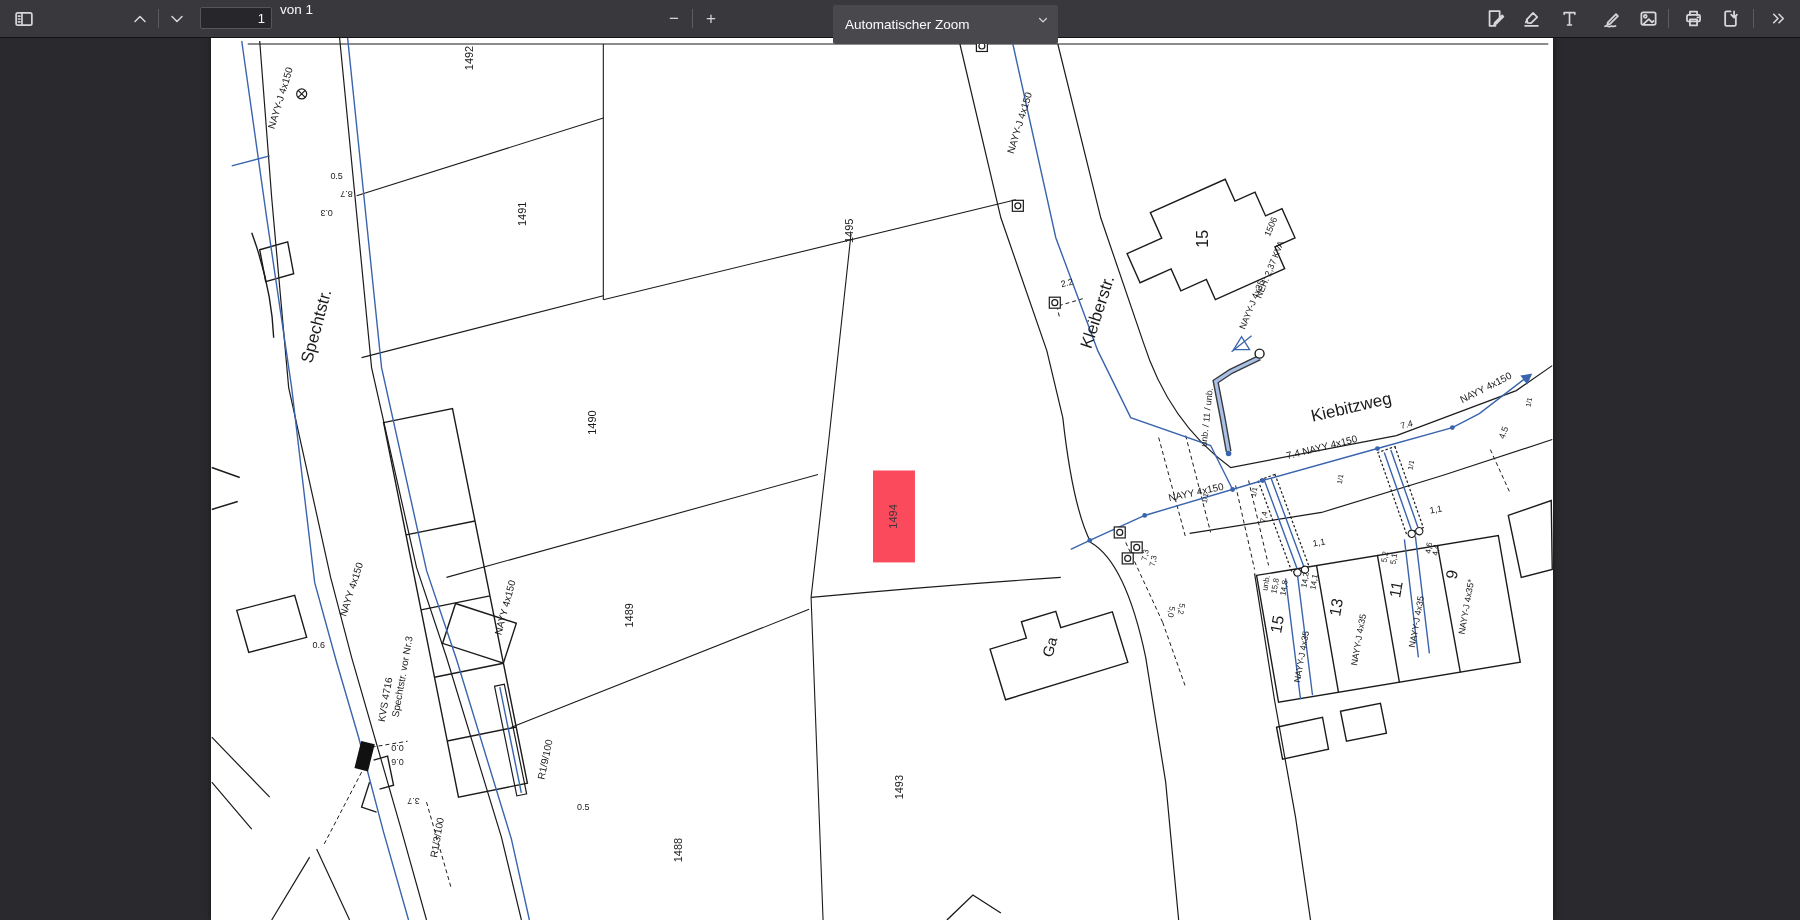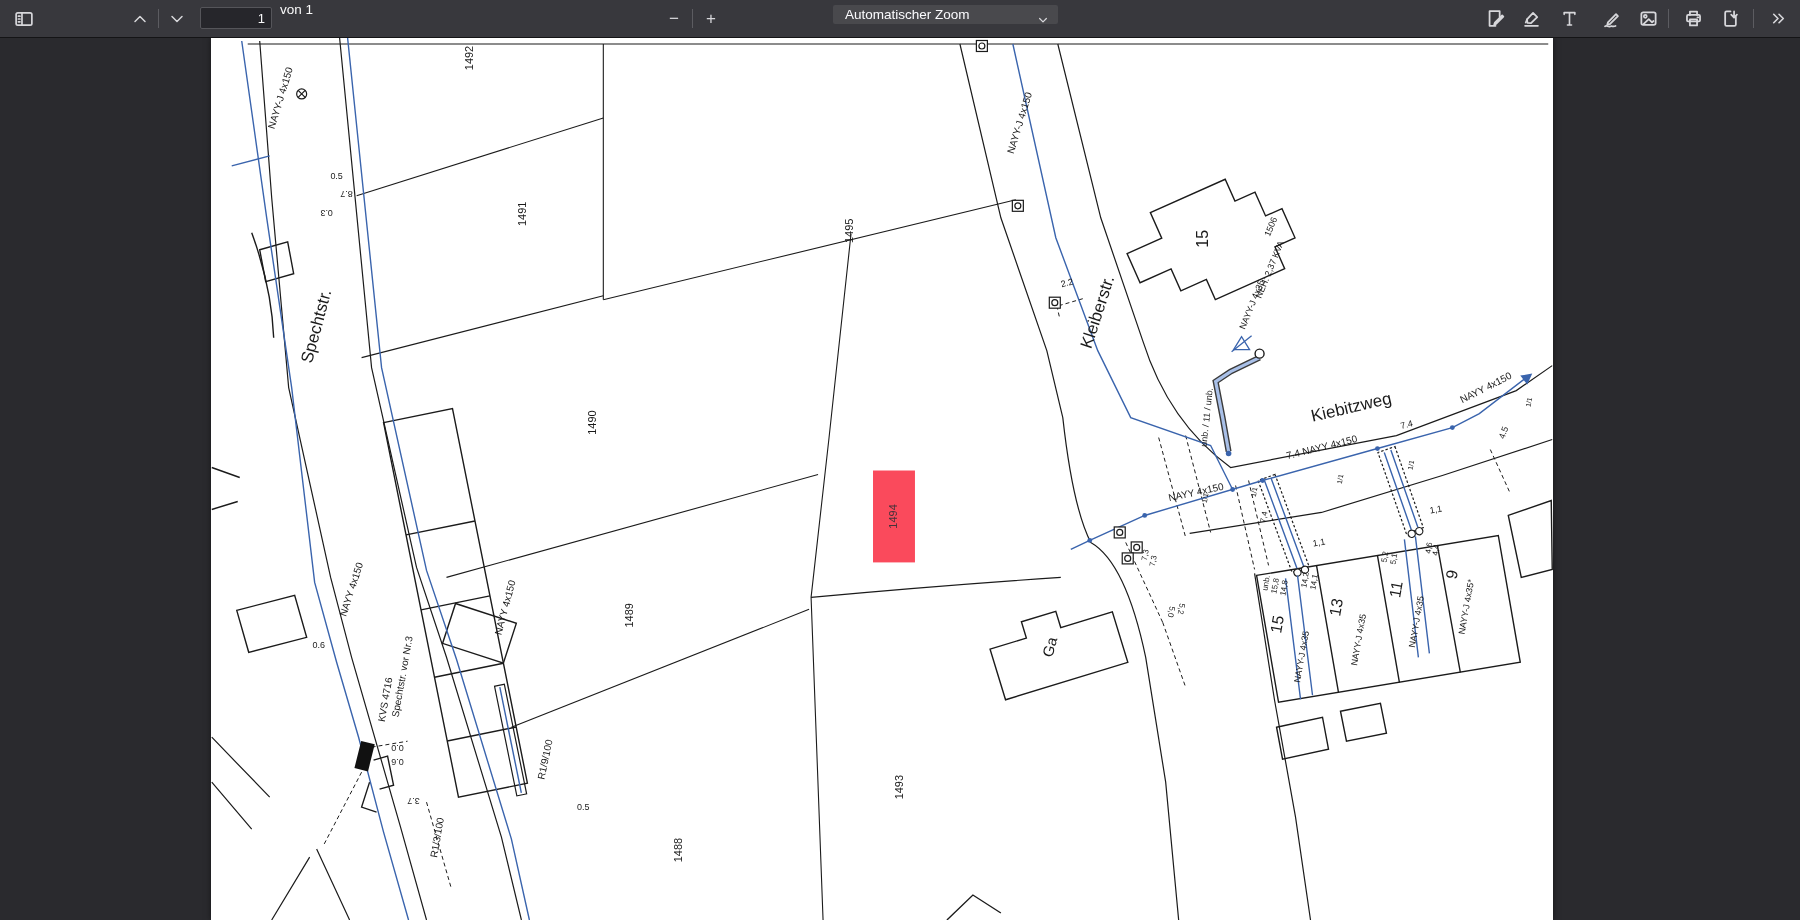--- a/index.html
+++ b/index.html
@@ -8,21 +8,21 @@
   .toolbar{position:absolute;top:0;left:0;width:1800px;height:37px;background:#38383d;
            border-bottom:1px solid #141416;color:#f9f9fa;z-index:5;}
   .tbtn{position:absolute;top:5px;width:28px;height:27px;display:flex;align-items:center;
         justify-content:center;border-radius:3px;cursor:pointer;}
   .tbtn svg{stroke:#d7d7db;fill:none;stroke-width:1.5;stroke-linecap:round;stroke-linejoin:round;}
   .tsep{position:absolute;top:9px;width:1px;height:19px;background:#5c5c61;}
   .page-input{position:absolute;left:200px;top:7px;width:58px;height:20px;background:#26262b;
               border:1px solid #55555a;border-radius:2px;color:#f9f9fa;font-size:13px;
               text-align:right;padding:0 6px;font-family:"Liberation Sans",sans-serif;}
   .page-count{position:absolute;left:280px;top:2px;font-size:13.5px;color:#f9f9fa;}
-  .zoom-select{position:absolute;left:833px;top:5px;width:213px;height:19px;background:#49494d;
+  .zoom-select{position:absolute;left:833px;top:5px;width:213px;height:39px;background:#49494d;
                border-radius:2px;font-size:13.5px;display:flex;align-items:center;
                padding-left:12px;cursor:pointer;color:#fbfbfe;}
   .zoom-select svg{position:absolute;right:9px;top:9px;stroke:#d7d7db;fill:none;
                    stroke-width:1.6;stroke-linecap:round;stroke-linejoin:round;}
   .glyph{font-size:17px;color:#d7d7db;line-height:1;}
   
   .viewer{position:absolute;top:38px;left:0;width:1800px;height:882px;background:#2a2a2e;}
   .pdf-page{position:absolute;left:211px;top:0;width:1342px;height:882px;background:#ffffff;
             box-shadow:0 0 6px rgba(0,0,0,.5);}
   svg text{font-family:"Liberation Sans",sans-serif;}

